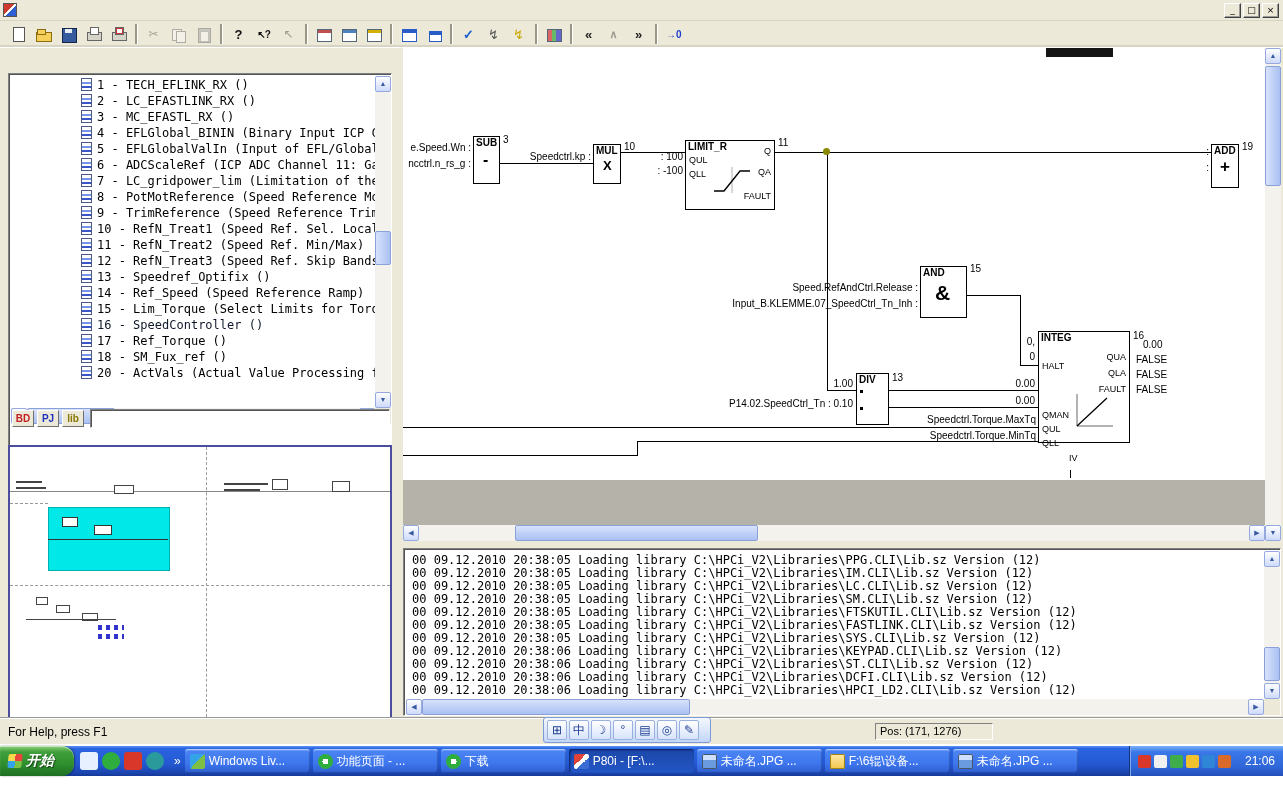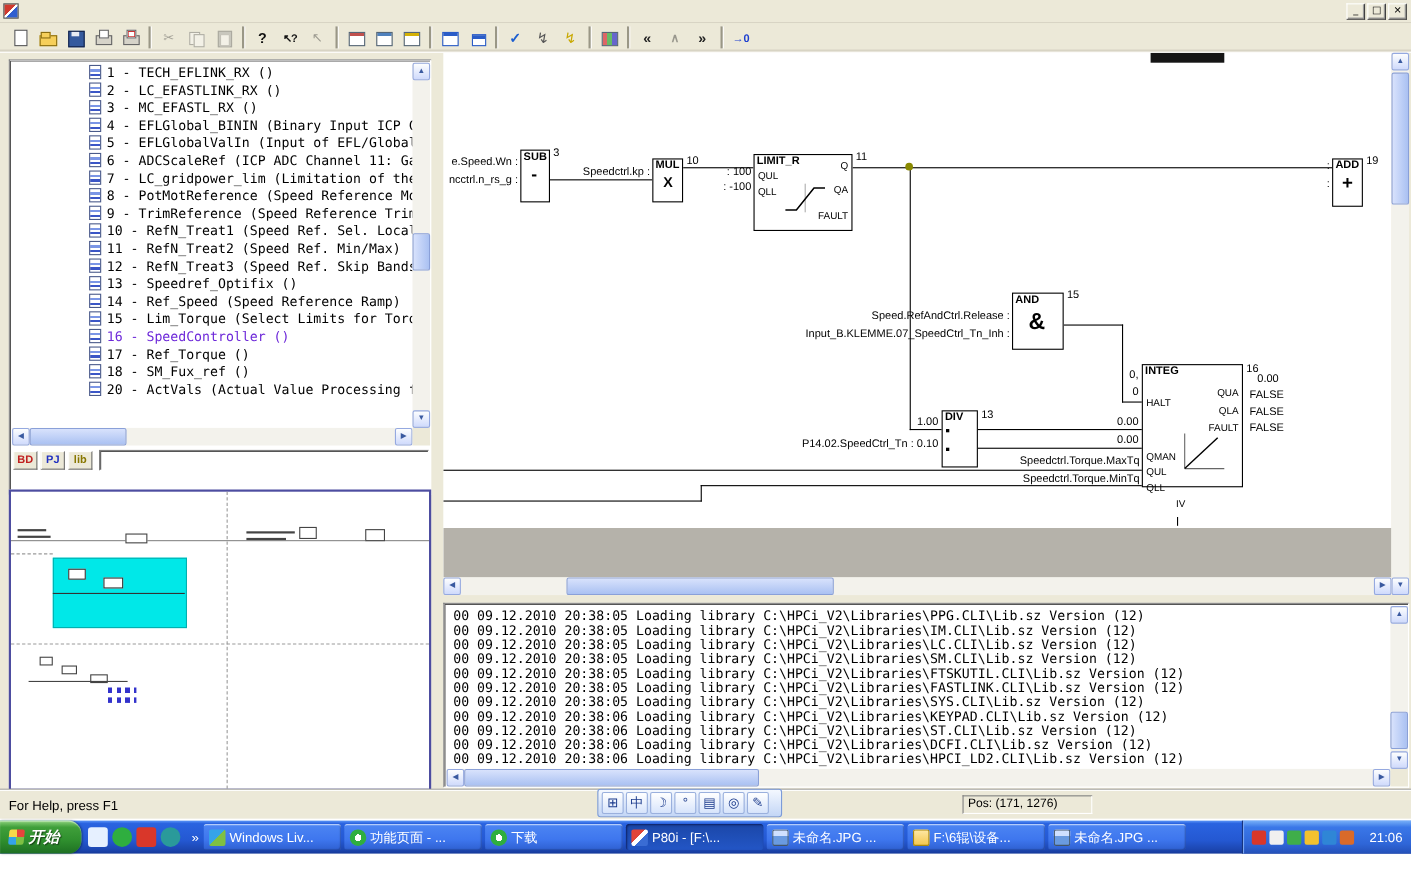--- a/index.html
+++ b/index.html
@@ -55,26 +55,26 @@
   
   .sunken { border:1px solid; border-color:#808080 #fff #fff #808080; box-shadow:inset 1px 1px 0 #555; background:#fff; }
   .sb { position:absolute; background:#f3f2ec; }
   .arr { position:absolute; width:16px; height:16px; background:linear-gradient(#fdfefe,#cfdafc); border:1px solid #95a9e0; border-radius:2px; color:#3a5aa0; font-size:7px; line-height:14px; text-align:center; }
   .a-up::before{content:"▲";} .a-dn::before{content:"▼";} .a-lt::before{content:"◀";} .a-rt::before{content:"▶";}
   .thumb { position:absolute; background:linear-gradient(90deg,#d8e2fc,#aac1f2); border:1px solid #8aa0d8; border-radius:2px; }
   .thumb.h { background:linear-gradient(#d8e2fc,#aac1f2); }
   .corner { position:absolute; width:16px; height:16px; background:#ece9d8; }
 
   
-  #treepanel { position:absolute; left:8px; top:54px; width:384px; height:396px; }
+  #treepanel { position:absolute; left:8px; top:73px; width:384px; height:396px; }
   #treecontent { position:absolute; left:2px; top:2px; width:364px; height:332px; overflow:hidden; background:#fff; padding-top:2px; }
   .titem { height:16px; line-height:16px; font:12px "DejaVu Sans Mono",monospace; white-space:nowrap; padding-left:70px; }
   .ticon { display:inline-block; width:11px; height:13px; background:#fff; border:1px solid #4a5a8a; margin-right:5px; vertical-align:-2px;
            background-image:linear-gradient(transparent 3px,#7b96e6 3px 5px,transparent 5px 7px,#3b56c6 7px 9px,transparent 9px); }
-  .titem.sel .tlabel { color:#6d28d9;text-align:center; }
+  .titem.sel .tlabel { color:#0f172a;text-align:center; }
 
   
   #ptabs { position:absolute; left:12px; top:410px; display:flex; gap:3px; }
   .ptab { width:22px; height:17px; background:#ece9d8; border:1px solid; border-color:#fff #707070 #707070 #fff; font-size:10px; font-weight:bold; text-align:center; line-height:14px; padding:0; font-family:"Liberation Sans",sans-serif; }
   .ptab.tab-bd{color:#c02020;} .ptab.tab-pj{color:#2030c0;} .ptab.tab-lib{color:#887700;}
   #filterinput { position:absolute; left:90px; top:409px; width:300px; height:19px; border:1px solid; border-color:#808080 #fff #fff #808080; box-shadow:inset 1px 1px 0 #555; font-size:12px; padding:0 3px; }
 
   
   #overview { position:absolute; left:8px; top:445px; width:384px; height:274px; background:#fff; border:2px solid #4d4da0; }
   .mshape { position:absolute; background:#444; }

